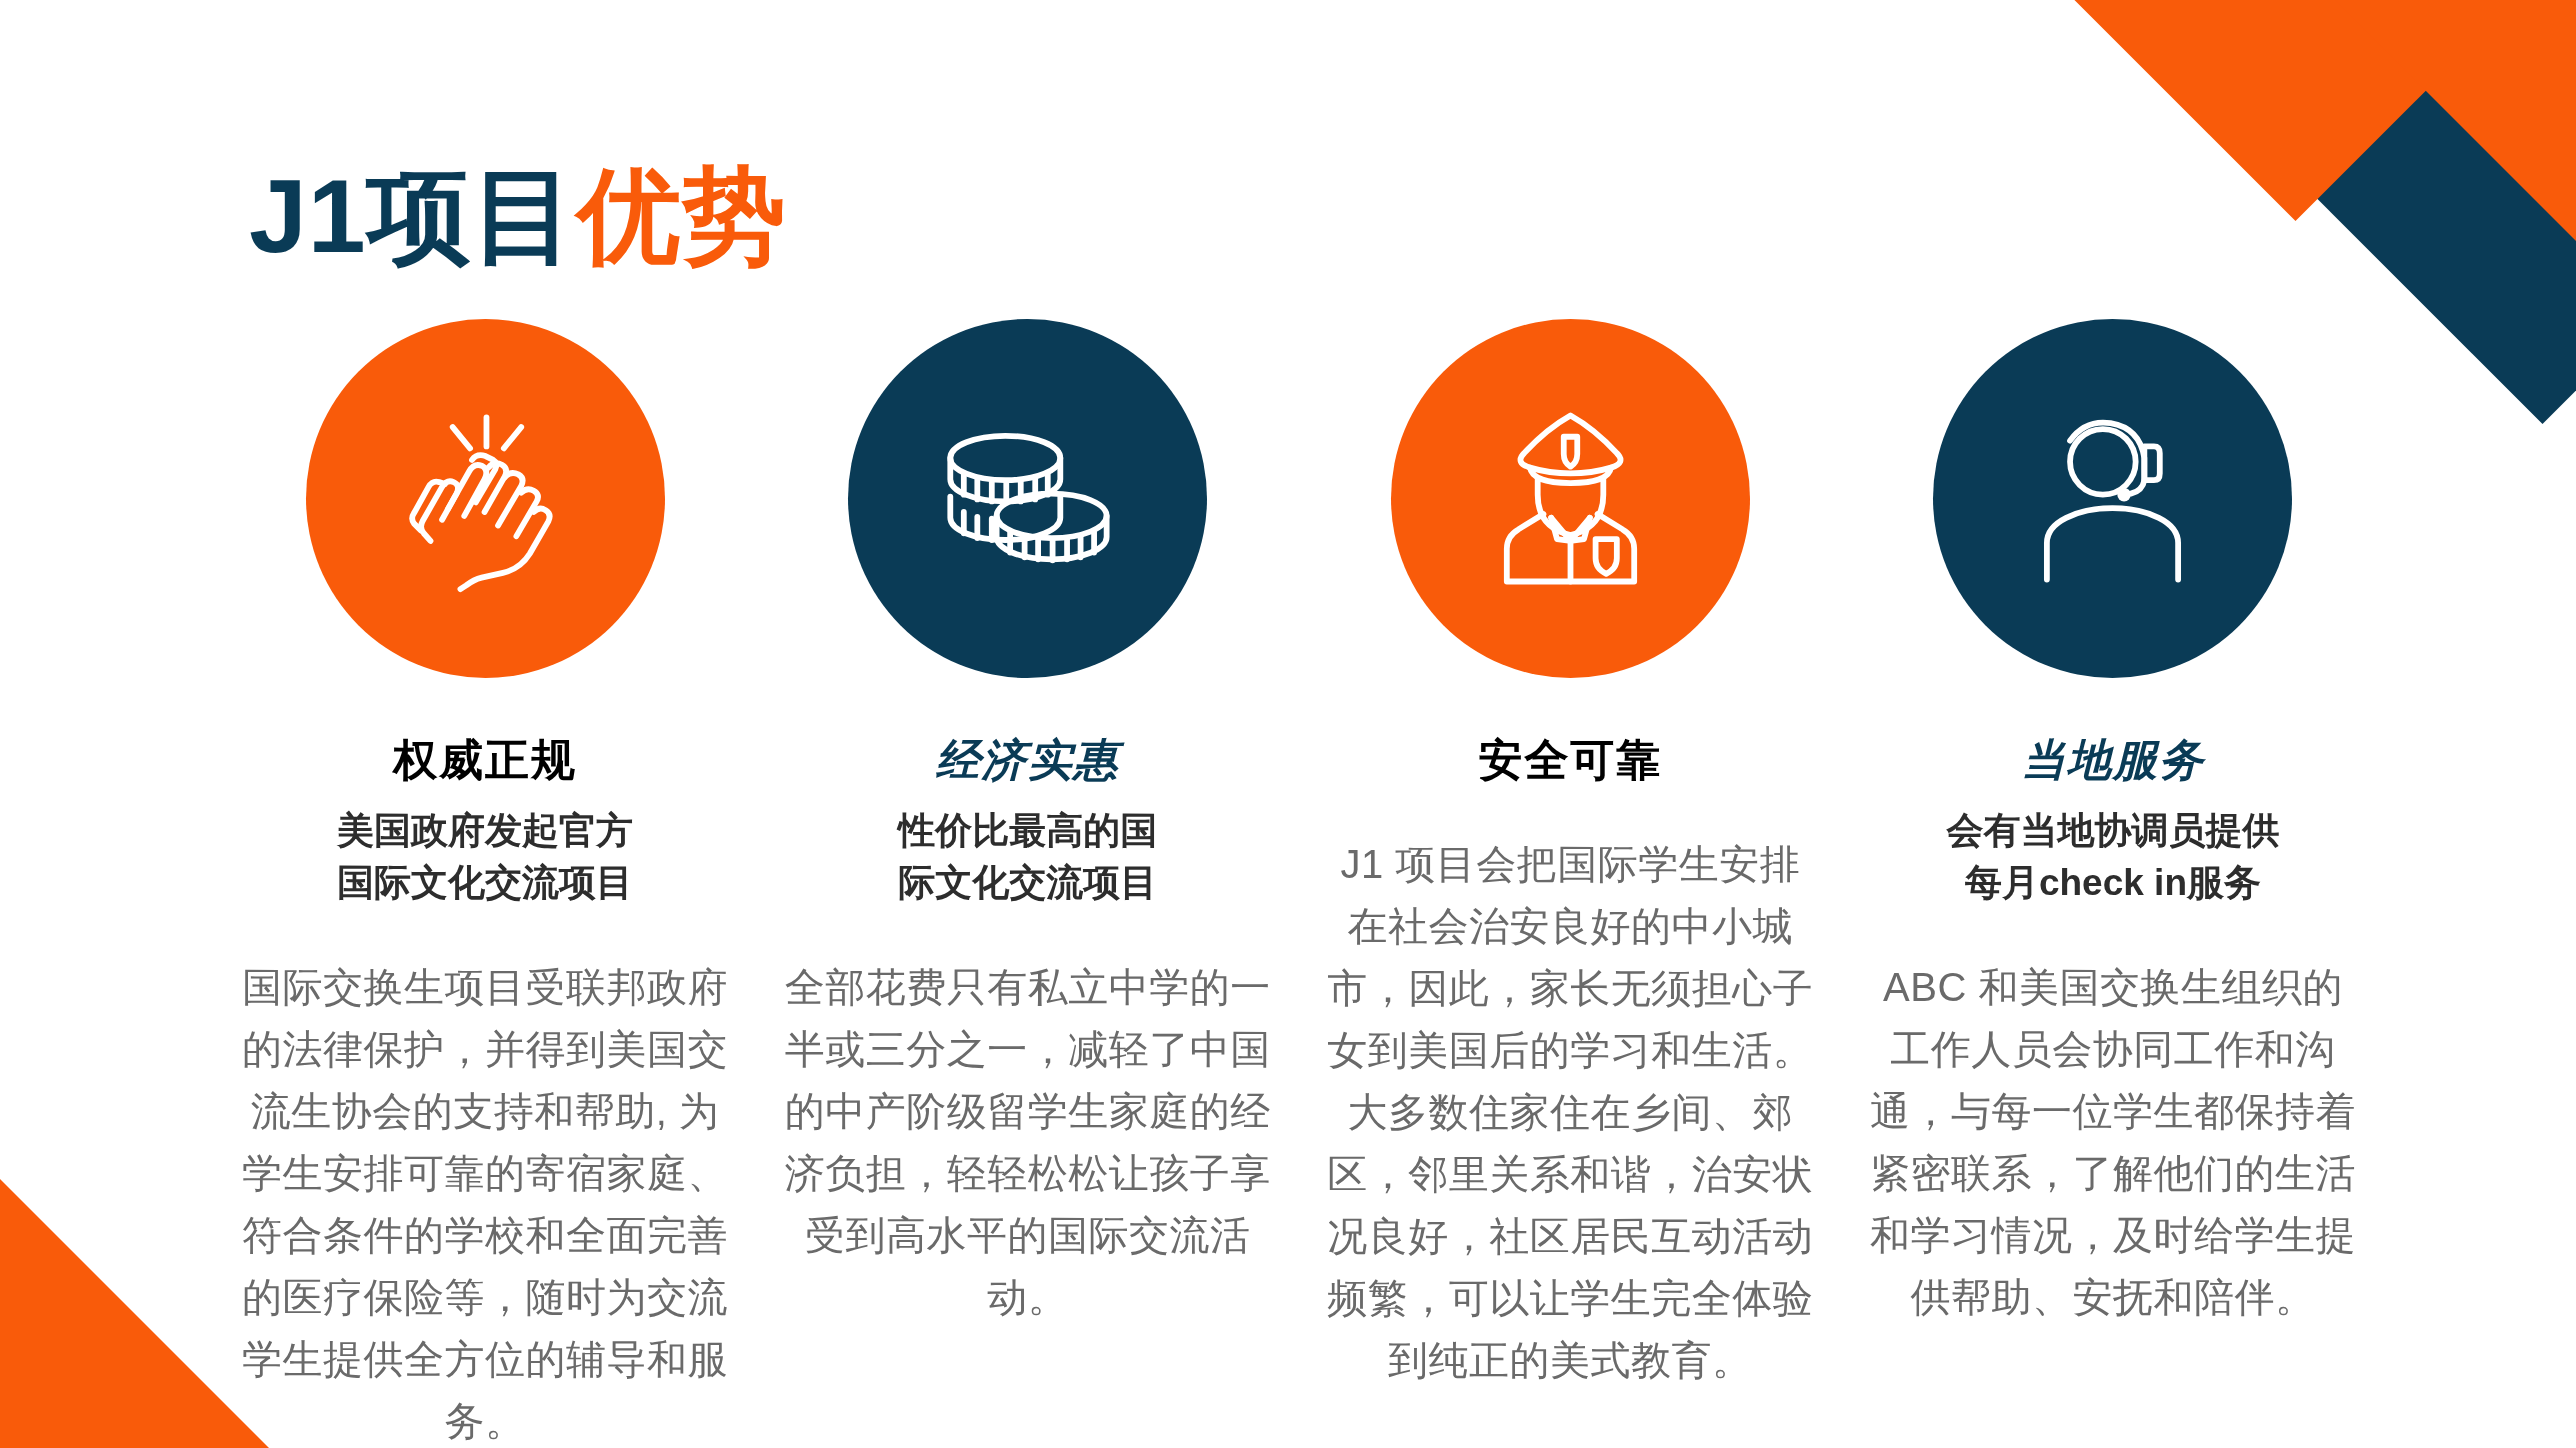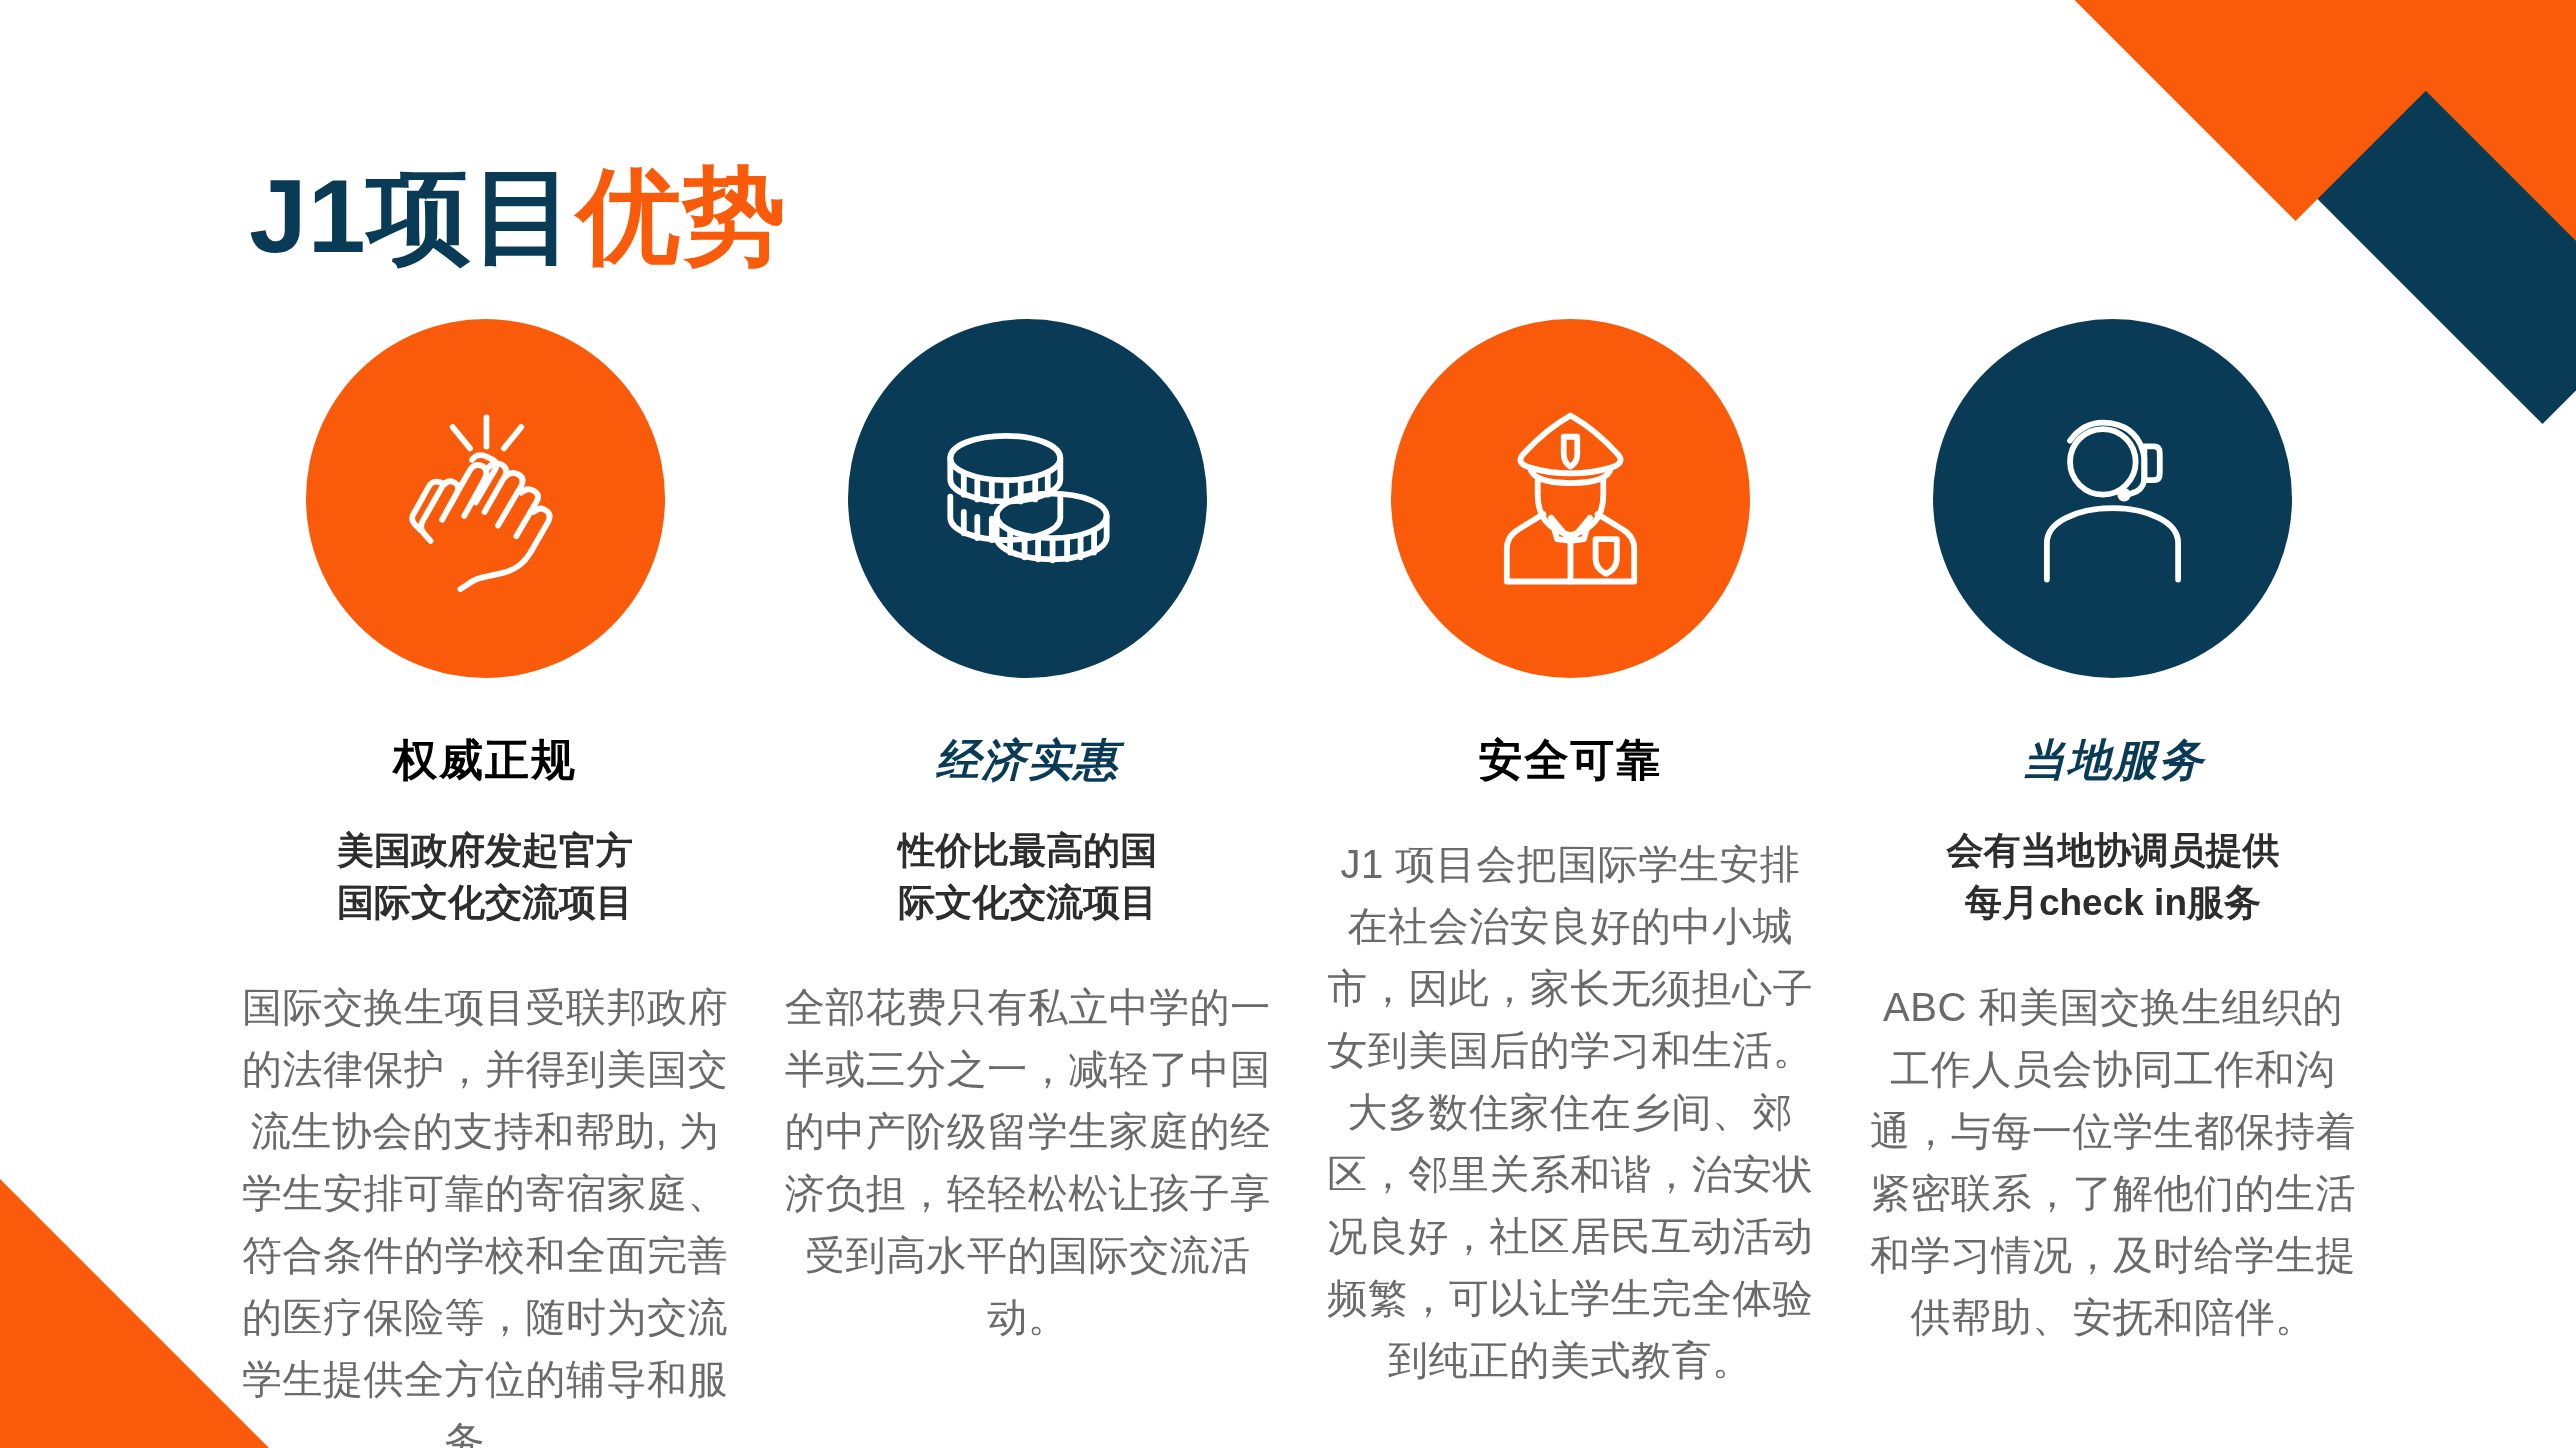--- a/index.html
+++ b/index.html
@@ -102,21 +102,21 @@
     font-size: 44px;
     font-weight: bold;
     letter-spacing: 1.9px;
     text-align: center;
     line-height: 1.2;
   }
   .col-heading.orange { color: #000000; }
   .col-heading.navy { color: #0a3b56; font-style: italic; }
 
   .col-sub {
-    margin-top: 38px;
+    margin-top: 18px;
     font-size: 37px;
     font-weight: bold;
     color: #2d2d2d;
     text-align: center;
     line-height: 1.42;
     white-space: pre-line;
   }
 
   .col-body {
     margin-top: 46px;

